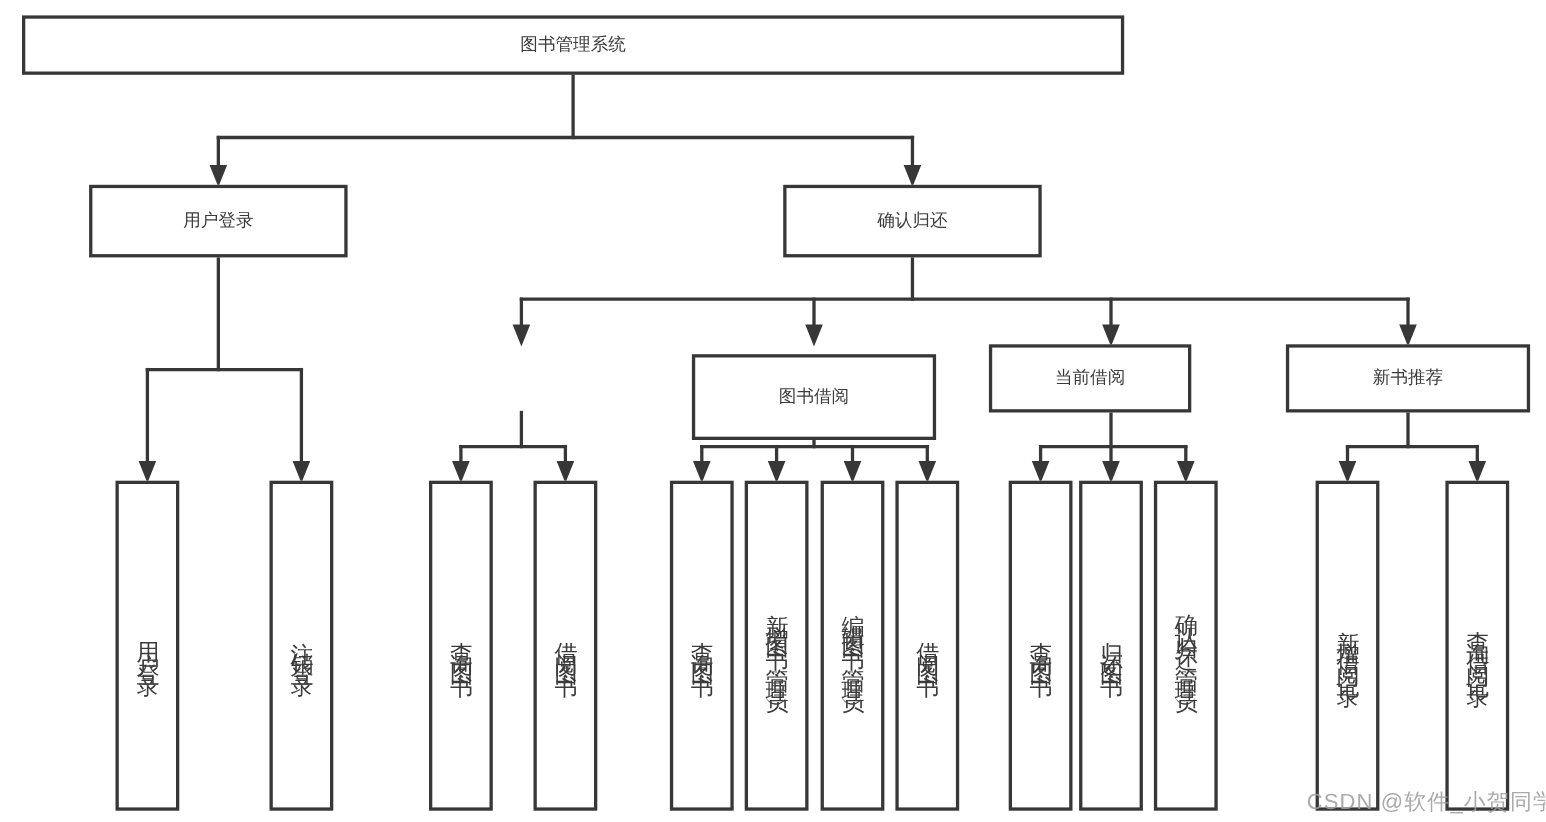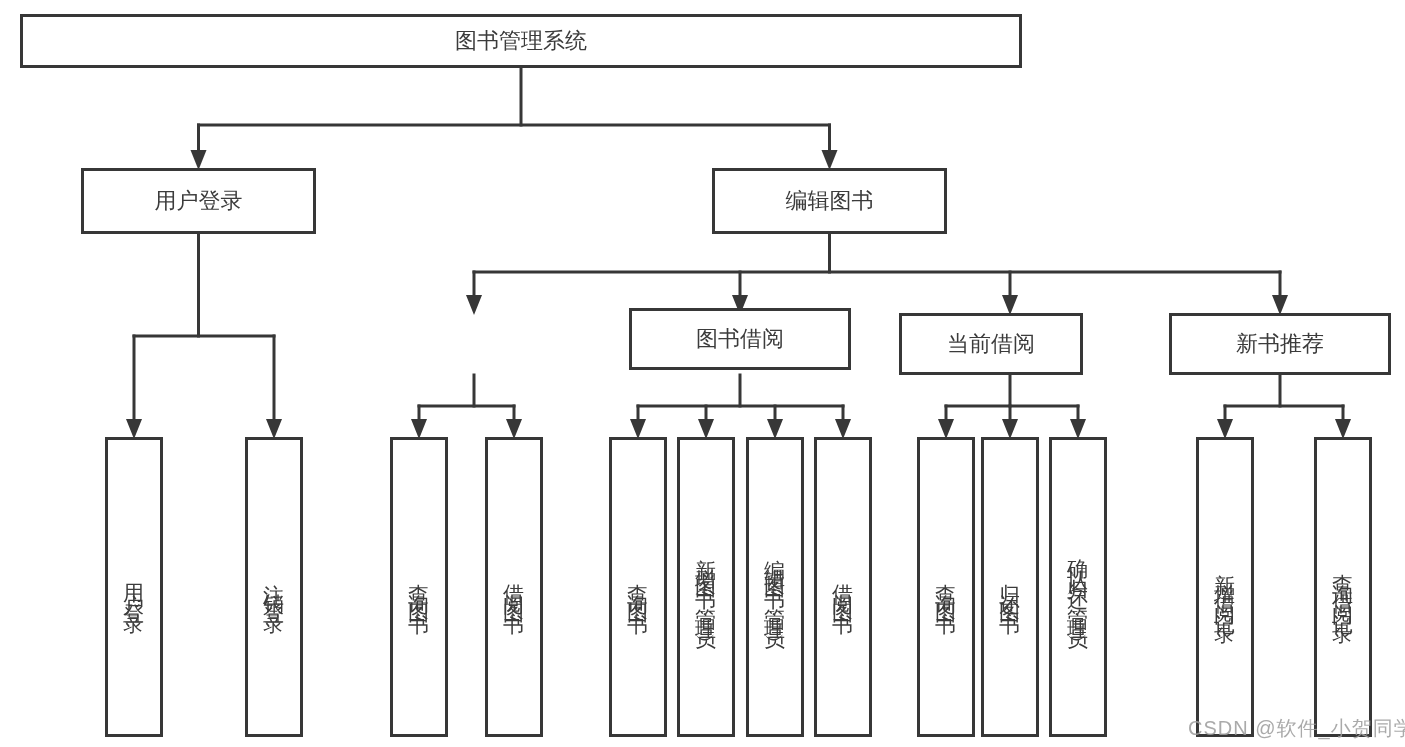--- a/index.html
+++ b/index.html
@@ -11,21 +11,21 @@
     background:#ffffff;
     border:3px solid #373737;
     box-sizing:border-box;
     display:flex;
     align-items:center;
     justify-content:center;
     z-index:2;
   }
   .node .lbl{
     color:#3b3b3b;
-    font-size:22px;
+    font-size:16px;
     white-space:nowrap;
     line-height:1.2;
   }
   .node.v .lbl{
     writing-mode:vertical-lr;
     text-orientation:mixed;
     font-size:21px;
     letter-spacing:10px;
     line-height:1;
     white-space:normal;
@@ -104,29 +104,29 @@
     <div class="node h" style="left: 81px; top: 168px; width: 235px; height: 66px;">
       <span class="lbl">用户登录</span>
     </div>
     <div class="node v" style="left: 105px; top: 437px; width: 58px; height: 300px;">
       <span class="lbl">用户登录</span>
     </div>
     <div class="node v" style="left: 245px; top: 437px; width: 58px; height: 300px;">
       <span class="lbl">注销登录</span>
     </div>
     <div class="node h" style="left: 712px; top: 168px; width: 235px; height: 66px;">
-      <span class="lbl">编辑图书</span>
+      <span class="lbl">确认归还</span>
     </div>
     <div class="node v" style="left: 390px; top: 437px; width: 58px; height: 300px;">
       <span class="lbl">查询图书</span>
     </div>
     <div class="node v" style="left: 485px; top: 437px; width: 58px; height: 300px;">
       <span class="lbl">借阅图书</span>
     </div>
-    <div class="node h" style="left: 629px; top: 308px; width: 222px; height: 62px;">
+    <div class="node h" style="left: 629px; top: 322px; width: 222px; height: 78px;">
       <span class="lbl">图书借阅</span>
     </div>
     <div class="node v" style="left: 609px; top: 437px; width: 58px; height: 300px;">
       <span class="lbl">查询图书</span>
     </div>
     <div class="node v" style="left: 677px; top: 437px; width: 58px; height: 300px;">
       <span class="lbl">新增图书（管理员）</span>
     </div>
     <div class="node v" style="left: 746px; top: 437px; width: 58px; height: 300px;">
       <span class="lbl">编辑图书（管理员）</span>

